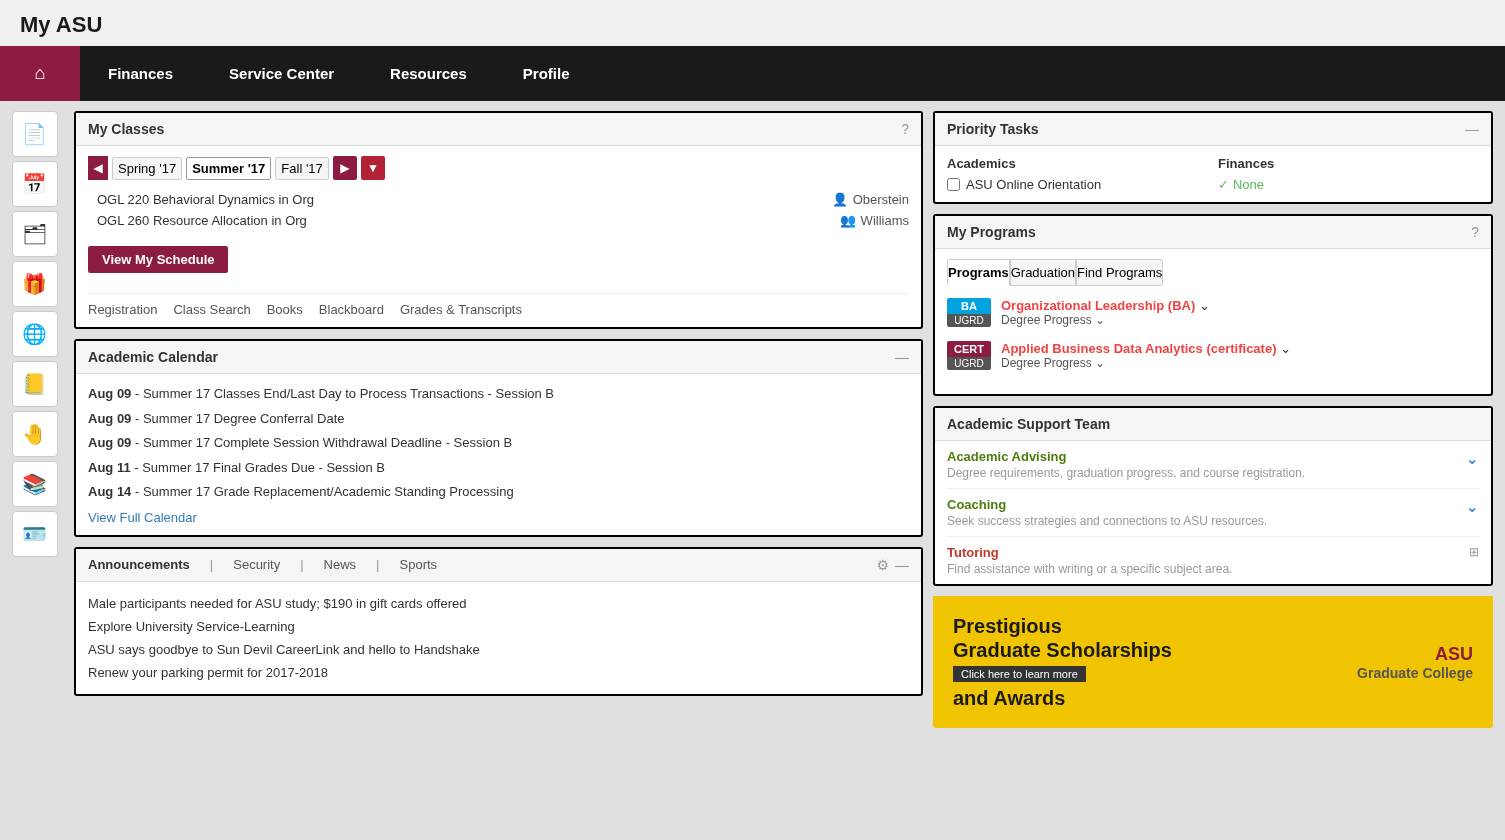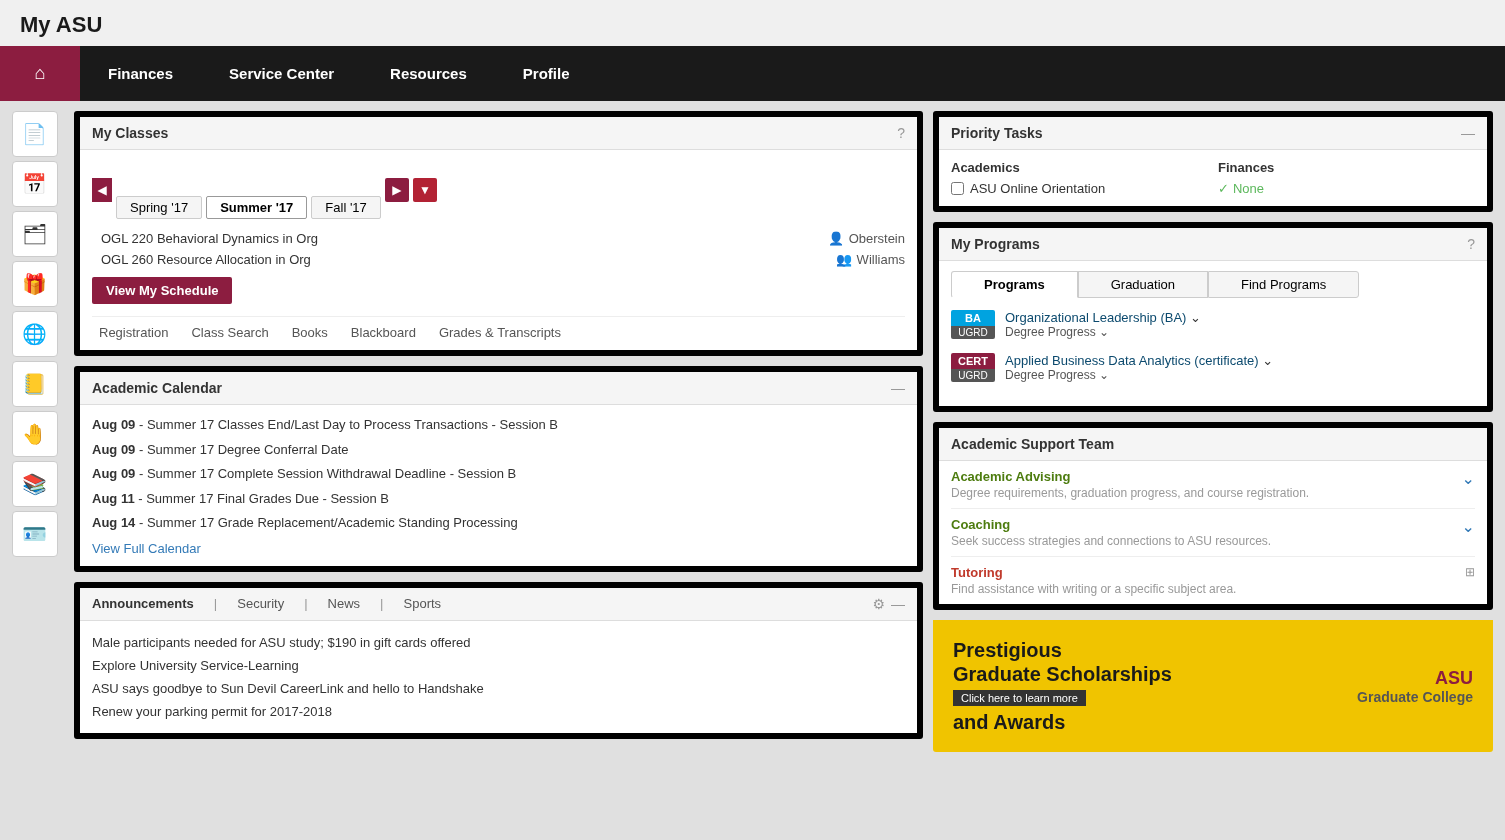--- a/index.html
+++ b/index.html
@@ -21,42 +21,42 @@
     .sidebar-icons { width: 52px; flex-shrink: 0; display: flex; flex-direction: column; gap: 4px; }
     .sidebar-icon { width: 46px; height: 46px; background: #fff; border: 1px solid #ccc; border-radius: 4px; display: flex; align-items: center; justify-content: center; cursor: pointer; font-size: 20px; }
 
     
     .center-col { flex: 1; display: flex; flex-direction: column; gap: 10px; }
 
     
     .right-col { width: 560px; flex-shrink: 0; display: flex; flex-direction: column; gap: 10px; }
 
     
-    .card { background: #fff; border: 6px solid #000000; border-radius: 3px; }
+    .card { background: #fff; border: 2px solid #000000; border-radius: 3px; }
     .card-header { background: #f5f5f5; border-bottom: 1px solid #ddd; padding: 8px 12px; display: flex; align-items: center; justify-content: space-between; }
     .card-header-title { font-weight: bold; font-size: 14px; color: #333; }
     .card-header-icons { display: flex; gap: 6px; color: #999; font-size: 14px; cursor: pointer; }
     .card-body { padding: 10px 12px; }
 
     
     .classes-tabs { display: flex; align-items: center; gap: 4px; margin-bottom: 12px; }
     .tab-arrow { background: #8c1d40; color: white; border: none; width: 20px; height: 24px; cursor: pointer; font-size: 12px; display: flex; align-items: center; justify-content: center; }
-    .tab-btn { border: 1px solid #ccc; background: #f5f5f5; padding: 3px 13px; font-size: 13px; cursor: pointer; border-radius: 2px; margin-top: 36px; }
+    .tab-btn { border: 1px solid #ccc; background: #f5f5f5; padding: 3px 5px; font-size: 13px; cursor: pointer; border-radius: 2px; }
     .tab-btn.active { background: #fff; font-weight: bold; border-color: #999; }
     .tab-nav { background: #8c1d40; color: white; border: none; width: 24px; height: 24px; cursor: pointer; font-size: 12px; display: flex; align-items: center; justify-content: center; border-radius: 2px; }
     .tab-nav.red-dark { background: #b22234; }
 
     .class-row { display: flex; align-items: center; justify-content: space-between; margin-bottom: 6px; margin-left: 9px; }
     .class-name { color: #333; font-size: 13px; }
     .class-instructor { display: flex; align-items: center; gap: 4px; color: #555; font-size: 13px; }
 
-    .view-schedule-btn { background: #8c1d40; color: white; border: none; padding: 6px 14px; font-size: 13px; font-weight: bold; cursor: pointer; border-radius: 2px; margin: 4px 0; }
+    .view-schedule-btn { background: #8c1d40; color: white; border: none; padding: 6px 14px; font-size: 13px; font-weight: bold; cursor: pointer; border-radius: 2px; margin: 12px 0; }
 
     .class-links { display: flex; gap: 16px; margin-top: 8px; padding-top: 8px; border-top: 1px solid #eee; }
-    .class-links a { color: #555; text-decoration: none; font-size: 13px; margin-left: 7px; }
+    .class-links a { color: #555; text-decoration: none; font-size: 13px; }
 
     
     .calendar-entry { margin-bottom: 5px; font-size: 13px; line-height: 1.5; }
     .calendar-entry .date-bold { font-weight: bold; }
     .view-full-link { color: #337ab7; text-decoration: none; font-size: 13px; }
     .ann-title-row { display: flex; align-items: center; gap: 20px; }
     .ann-title { font-weight: bold; font-size: 13px; }
     .ann-sep { color: #999; }
     .ann-link { color: #555; text-decoration: none; font-size: 13px; }
     .ann-icons { display: flex; gap: 6px; color: #999; font-size: 14px; }
@@ -64,32 +64,32 @@
 
     
     .priority-grid { display: grid; grid-template-columns: 1fr 1fr; gap: 10px; }
     .priority-section-title { font-weight: bold; font-size: 13px; margin-bottom: 6px; }
     .checkbox-row { display: flex; align-items: center; gap: 6px; font-size: 13px; }
     .none-link { color: #5cb85c; font-size: 13px; }
     .emergency-btn { background: #f0ad4e; color: #333; border: none; padding: 3px 8px; font-size: 12px; cursor: pointer; border-radius: 2px; display: flex; align-items: center; gap: 4px; }
 
     
     .programs-tabs { display: flex; gap: 0; margin-bottom: 12px; }
-    .prog-tab { border: 1px solid #ccc; padding: 5px 32px; font-size: 13px; cursor: pointer; background: #f5f5f5; }
+    .prog-tab { border: 1px solid #ccc; padding: 5px 0; font-size: 13px; cursor: pointer; background: #f5f5f5; }
     .prog-tab.active { background: #fff; border-bottom-color: #fff; font-weight: bold; }
     .prog-tab:first-child { border-radius: 3px 0 0 3px; }
     .prog-tab:last-child { border-radius: 0 3px 3px 0; }
 
     .program-row { display: flex; align-items: flex-start; gap: 10px; margin-bottom: 14px; }
     .prog-badge { display: flex; flex-direction: column; align-items: center; }
     .badge-top { background: #00a3e0; color: white; font-weight: bold; font-size: 11px; padding: 2px 6px; border-radius: 2px 2px 0 0; min-width: 44px; text-align: center; }
     .badge-bottom { background: #555; color: white; font-size: 10px; padding: 1px 4px; border-radius: 0 0 2px 2px; min-width: 44px; text-align: center; }
     .badge-top.cert { background: #8c1d40; }
     .prog-info { flex: 1; }
-    .prog-name { color: #0c4a6e; font-size: 13px; text-decoration: none; }
+    .prog-name { color: #ef4444; font-size: 13px; text-decoration: none; font-weight: bold; }
     .prog-progress { color: #555; font-size: 12px; }
 
     
     .support-item { padding: 8px 0; border-bottom: 1px solid #eee; display: flex; align-items: flex-start; justify-content: space-between; }
     .support-item:last-child { border-bottom: none; }
     .support-item-left {}
     .support-title { color: #4d7c0f; font-weight: bold; font-size: 13px; }
     .support-title.red { color: #c0392b; }
     .support-desc { color: #999; font-size: 12px; margin-top: 2px; }
     .chevron { color: #337ab7; font-size: 16px; cursor: pointer; }

